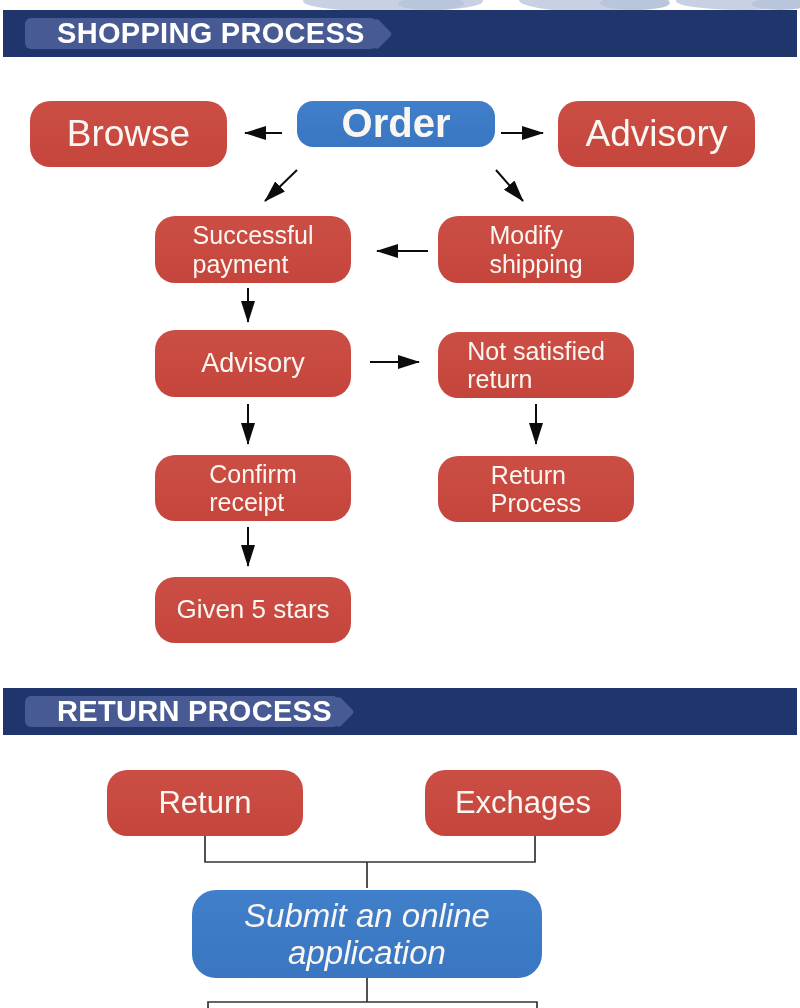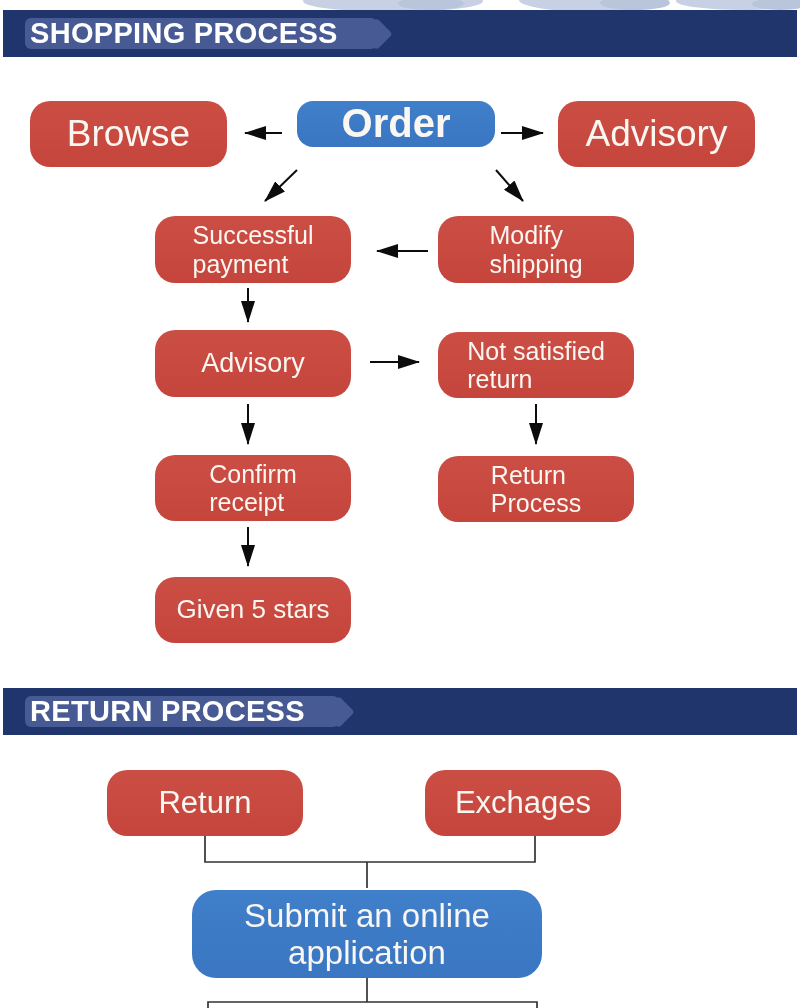--- a/index.html
+++ b/index.html
@@ -8,21 +8,21 @@
     font-family:"Liberation Sans",sans-serif;
   }
   
   .blob{position:absolute;background:#c7d1e3;border-radius:50%;}
   .blob.dk{background:#b9c5da;}
 
   
   .bar{position:absolute;left:3px;right:3px;height:47px;background:#20356b;}
   .banner{
     position:absolute;left:22px;top:8px;height:31px;background:#475a94;border-radius:6px;
-    display:flex;align-items:center;padding-left:5px;box-sizing:border-box;
+    display:flex;align-items:center;padding-left:32px;box-sizing:border-box;
   }
   .banner::after{
     content:"";position:absolute;right:-11px;top:50%;width:23px;height:23px;
     transform:translateY(-50%) rotate(45deg);background:#475a94;border-radius:4px;
   }
   .banner .label{
     position:relative;color:#ffffff;font-size:29px;font-weight:bold;letter-spacing:.3px;
     white-space:nowrap;z-index:1;
   }
 
@@ -127,18 +127,18 @@
   <div class="node red" style="left:155px;top:577px;width:196px;height:66px;font-size:26px;align-items:center;">
     <span class="t">Given 5 stars</span>
   </div>
 
   <div class="node red" style="left:107px;top:770px;width:196px;height:66px;font-size:31px;">
     <span class="t">Return</span>
   </div>
   <div class="node red" style="left:425px;top:770px;width:196px;height:66px;font-size:31px;">
     <span class="t">Exchages</span>
   </div>
-  <div class="node blue center" style="left:192px;top:890px;width:350px;height:88px;font-size:33px;border-radius:24px;">
+  <div class="node blue center" style="left:192px;top:890px;width:350px;height:88px;font-size:33px;border-radius:24px;font-style:italic;">
     <span class="t">Submit an online
 application</span>
   </div>
 
 </div>
 
 </body></html>

